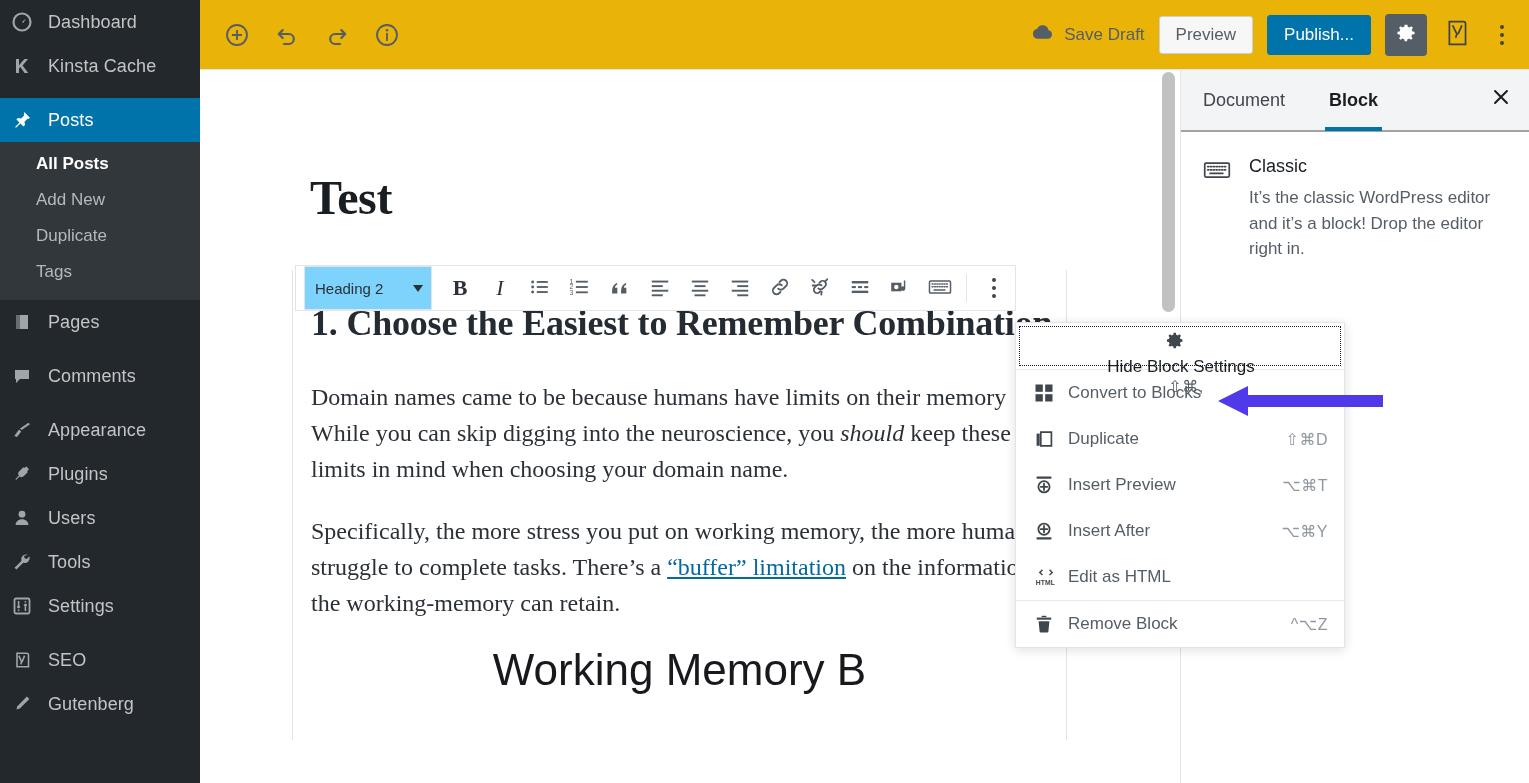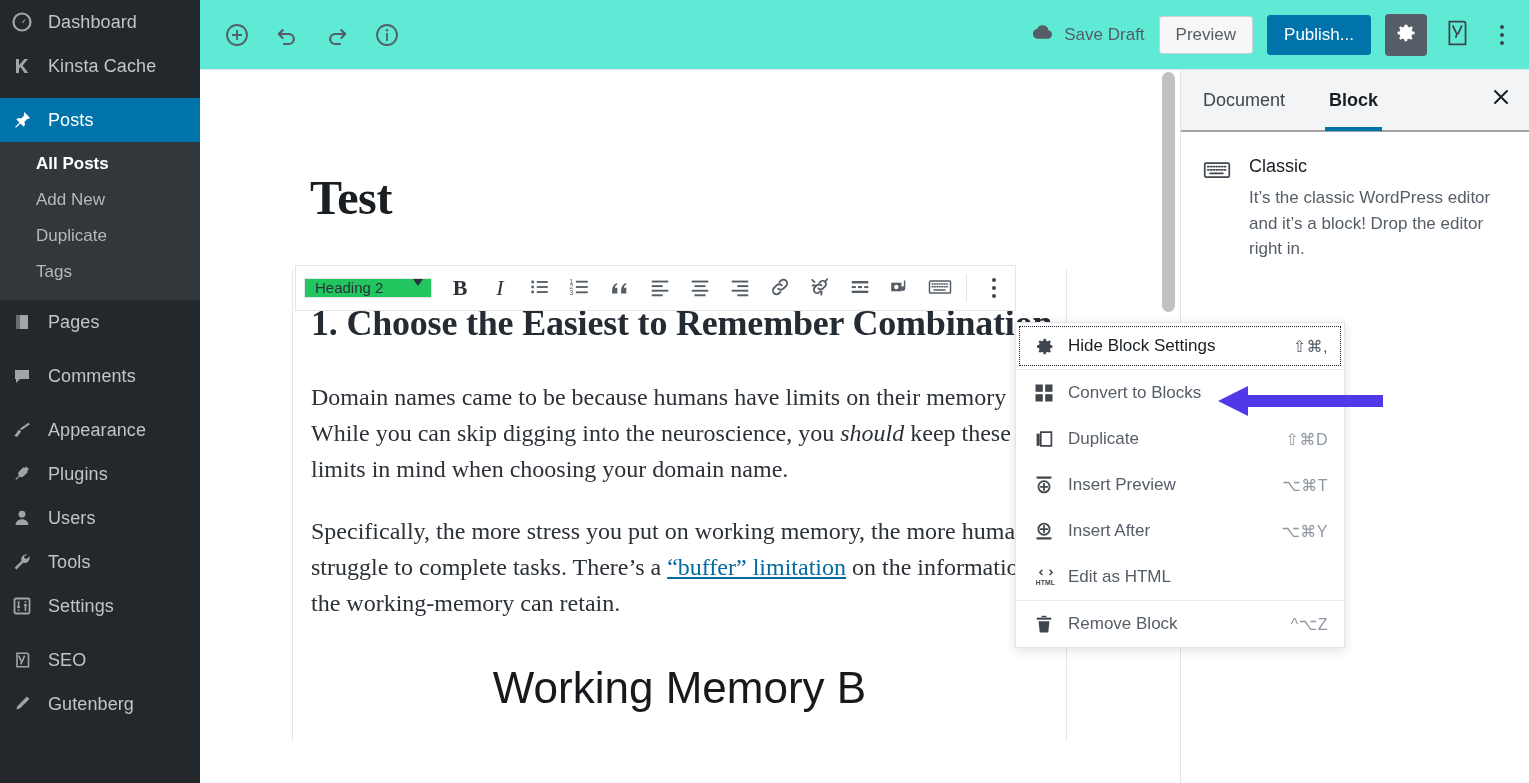--- a/index.html
+++ b/index.html
@@ -58,21 +58,21 @@
     color: #b4b9be;
     padding: 6px 0 6px 36px;
     line-height: 24px;
   }
   .submenu-item.current { color: #fff; font-weight: bold; }
 
   
   .topbar {
     position: absolute; left: 200px; top: 0;
     width: 1329px; height: 70px;
-    background: #5eead4;
+    background: #eab308;
     border-bottom: 1px solid #e2e4e7;
     display: flex; align-items: center;
   }
   .tb-left { display: flex; align-items: center; padding-left: 18px; gap: 12px; }
   .tb-btn {
     width: 38px; height: 38px;
     display: flex; align-items: center; justify-content: center;
     color: #555d66;
     background: transparent; border: none; cursor: pointer;
   }
@@ -175,42 +175,42 @@
     margin-top: 26px;
     white-space: nowrap;
   }
   .content-p em { font-style: italic; }
   .content-p a { color: #0369a1; text-decoration: underline; }
   .img-caption-peek {
     font-family: "Liberation Sans", sans-serif;
     font-size: 44px;
     color: #17191c;
     text-align: center;
-    margin-top: 42px;
+    margin-top: 24px;
     white-space: nowrap;
     overflow: hidden;
   }
 
   
   .block-toolbar {
     position: absolute;
     left: 295px; top: 265px;
     height: 46px;
     background: #fff;
     border: 1px solid #e2e4e7;
     display: flex; align-items: center;
     z-index: 30;
   }
   .tsel {
-    display: flex; align-items: flex-start; justify-content: space-between;
-    width: 128px; height: 20px;
+    display: flex; align-items: center; justify-content: space-between;
+    width: 128px; height: 44px;
     margin: 0 8px;
     padding: 0 8px 0 10px;
     border: 1px solid #e2e4e7;
-    background: #22c55e;
+    background: #7dd3fc;
     font-size: 15px; color: #2b3137;
     cursor: pointer;
   }
   .caret {
     width: 0; height: 0;
     border-left: 5px solid transparent;
     border-right: 5px solid transparent;
     border-top: 7px solid #2b3137;
   }
   .tbtn {
@@ -247,20 +247,21 @@
     height: 46px;
     padding: 0 16px 0 18px;
     font-size: 17px;
     color: #555d66;
     cursor: pointer;
   }
   .bm-item.focused {
     outline: 1px dotted #191e23;
     outline-offset: -4px;
     color: #191e23;
+    flex-direction: column;
   }
   .bm-icon {
     width: 34px; flex: 0 0 34px;
     display: flex; align-items: center;
     color: #40464d;
   }
   .bm-label { flex: 1 1 auto; }
   .bm-shortcut {
     color: #8f98a1;
     font-size: 16px;

